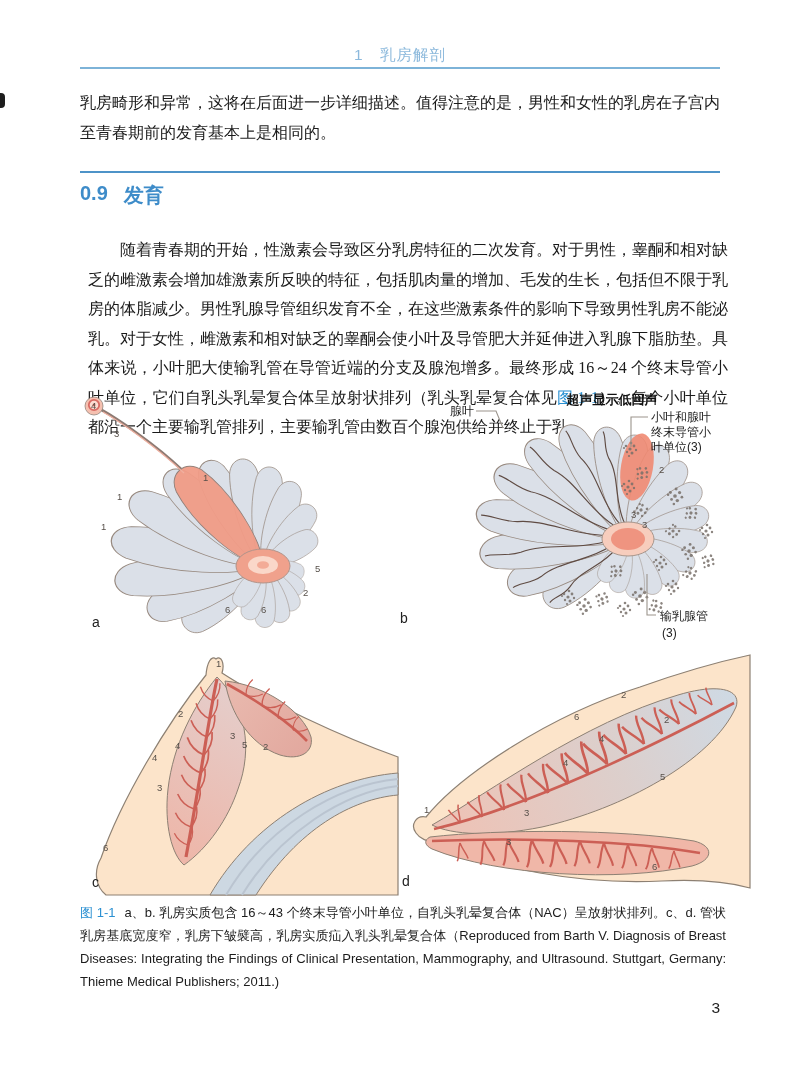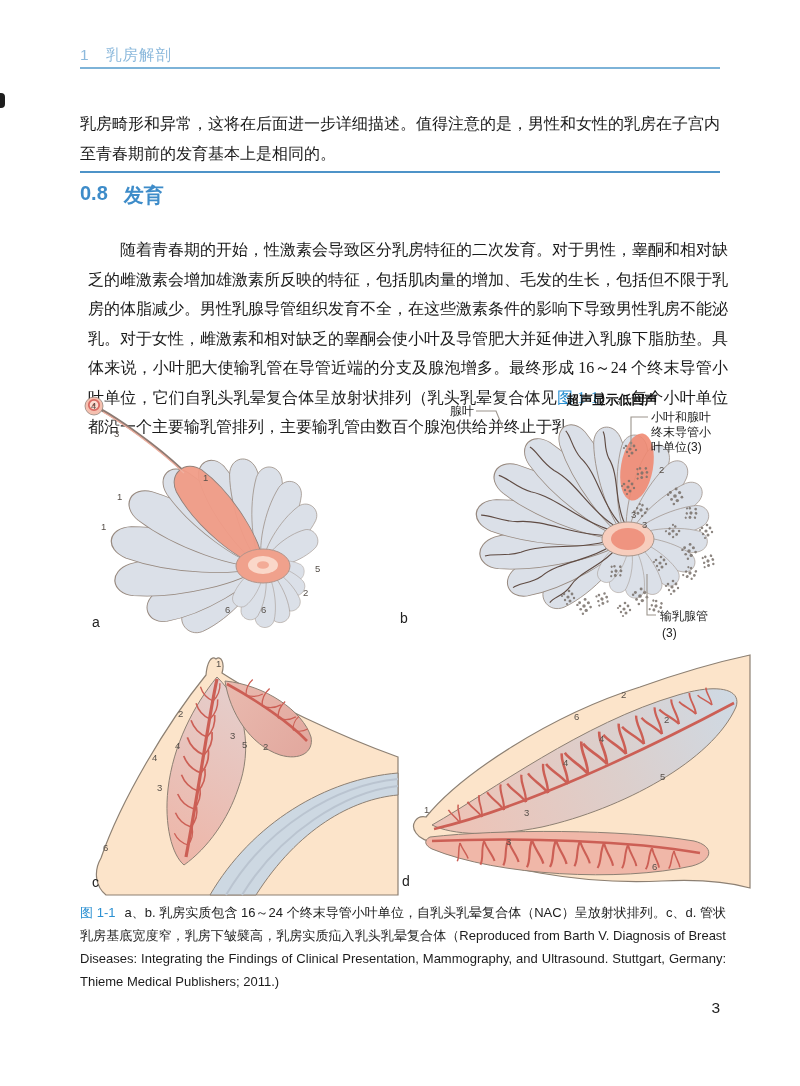--- a/index.html
+++ b/index.html
@@ -1,22 +1,22 @@
 <!DOCTYPE html>
 <html><head>
 <meta charset="utf-8">
 <style>
   html,body{margin:0;padding:0;background:#e8e8e8;}
   .page{position:relative;width:800px;height:1086px;background:#ffffff;margin:0 auto;overflow:hidden;
         font-family:"Liberation Serif","DejaVu Serif",serif;color:#1a1a1a;}
   .edge-mark{position:absolute;left:0;top:93px;width:5px;height:15px;background:#1d1d1d;border-radius:0 4px 4px 0;}
-  .running-head{position:absolute;top:45px;left:80px;right:80px;text-align:left;
+  .running-head{position:absolute;top:45px;left:80px;right:80px;text-align:center;
         font-family:"Liberation Sans","DejaVu Sans",sans-serif;font-size:15.5px;color:#8cb9dc;letter-spacing:1px;}
   .head-rule{position:absolute;top:67px;left:80px;right:80px;height:2px;background:#7db3d8;}
-  .p1{position:absolute;top:93px;left:80px;width:640px;font-size:16px;line-height:30px;text-align:justify;}
+  .p1{position:absolute;top:72px;left:80px;width:640px;font-size:16px;line-height:30px;text-align:justify;}
   .section-rule{position:absolute;top:171px;left:80px;right:80px;height:2px;background:#4d93c8;}
   .heading{position:absolute;top:182px;left:80px;margin:0;font-family:"Liberation Sans","DejaVu Sans",sans-serif;
         font-size:20px;font-weight:bold;color:#3e8cc9;display:flex;gap:16px;}
   .p2{position:absolute;top:227px;left:80px;width:640px;font-size:16px;line-height:29.5px;
         text-align:justify;text-indent:2em;margin:8px;}
   .fig-link{color:#2a90d2;text-decoration:none;cursor:pointer;}
   .figure-wrap{position:absolute;top:391px;left:80px;width:640px;height:506px;margin:0;}
   .panel{position:absolute;overflow:visible;}
   
   .pt{stroke:#97897f;stroke-width:.8;}
@@ -52,21 +52,21 @@
 
   <div class="running-head">
     <span>1　乳房解剖</span>
   </div>
   <div class="head-rule"></div>
 
   <p class="p1">乳房畸形和异常，这将在后面进一步详细描述。值得注意的是，男性和女性的乳房在子宫内至青春期前的发育基本上是相同的。</p>
 
   <div class="section-rule"></div>
   <h2 class="heading">
-    <span>0.8</span>
+    <span>0.9</span>
     <span>发育</span>
   </h2>
 
   <p class="p2"><span>随着青春期的开始，性激素会导致区分乳房特征的二次发育。对于男性，睾酮和相对缺乏的雌激素会增加雄激素所反映的特征，包括肌肉量的增加、毛发的生长，包括但不限于乳房的体脂减少。男性乳腺导管组织发育不全，在这些激素条件的影响下导致男性乳房不能泌乳。对于女性，雌激素和相对缺乏的睾酮会使小叶及导管肥大并延伸进入乳腺下脂肪垫。具体来说，小叶肥大使输乳管在导管近端的分支及腺泡增多。最终形成 16～24 个终末导管小叶单位，它们自乳头乳晕复合体呈放射状排列（乳头乳晕复合体见</span><a class="fig-link">图 1-1</a><span>）。每个小叶单位都沿一个主要输乳管排列，主要输乳管由数百个腺泡供给并终止于乳</span></p>
 
   <figure class="figure-wrap">
 
     <svg class="panel panel-a" style="left:-20px;top:0" width="340" height="252" viewBox="0 0 340 252">
       <defs>
         <radialGradient id="ga" gradientUnits="userSpaceOnUse" cx="203" cy="175" r="165">
@@ -341,17 +341,17 @@
         <text class="num" x="24" y="170">1</text>
         <text class="num" x="124" y="173">3</text>
         <text class="num" x="106" y="202">3</text>
         <text class="num" x="252" y="227">6</text>
       </g>
       <text class="plbl" x="2" y="243">d</text>
     </svg>
   </figure>
 
   <div class="caption">
-    <span class="cap-lead">图 1-1</span><span>a、b. 乳房实质包含 16～24 个终末导管小叶单位，自乳头乳晕复合体（NAC）呈放射状排列。c、d. 管状乳房基底宽度窄，乳房下皱襞高，乳房实质疝入乳头乳晕复合体（Reproduced from Barth V. Diagnosis of Breast Diseases: Integrating the Findings of Clinical Presentation, Mammography, and Ultrasound. Stuttgart, Germany: Thieme Medical Publishers; 2011.)</span>
+    <span class="cap-lead">图 1-1</span><span>a、b. 乳房实质包含 16～43 个终末导管小叶单位，自乳头乳晕复合体（NAC）呈放射状排列。c、d. 管状乳房基底宽度窄，乳房下皱襞高，乳房实质疝入乳头乳晕复合体（Reproduced from Barth V. Diagnosis of Breast Diseases: Integrating the Findings of Clinical Presentation, Mammography, and Ultrasound. Stuttgart, Germany: Thieme Medical Publishers; 2011.)</span>
   </div>
 
   <div class="page-num">3</div>
 </div>
 
 </body></html>

